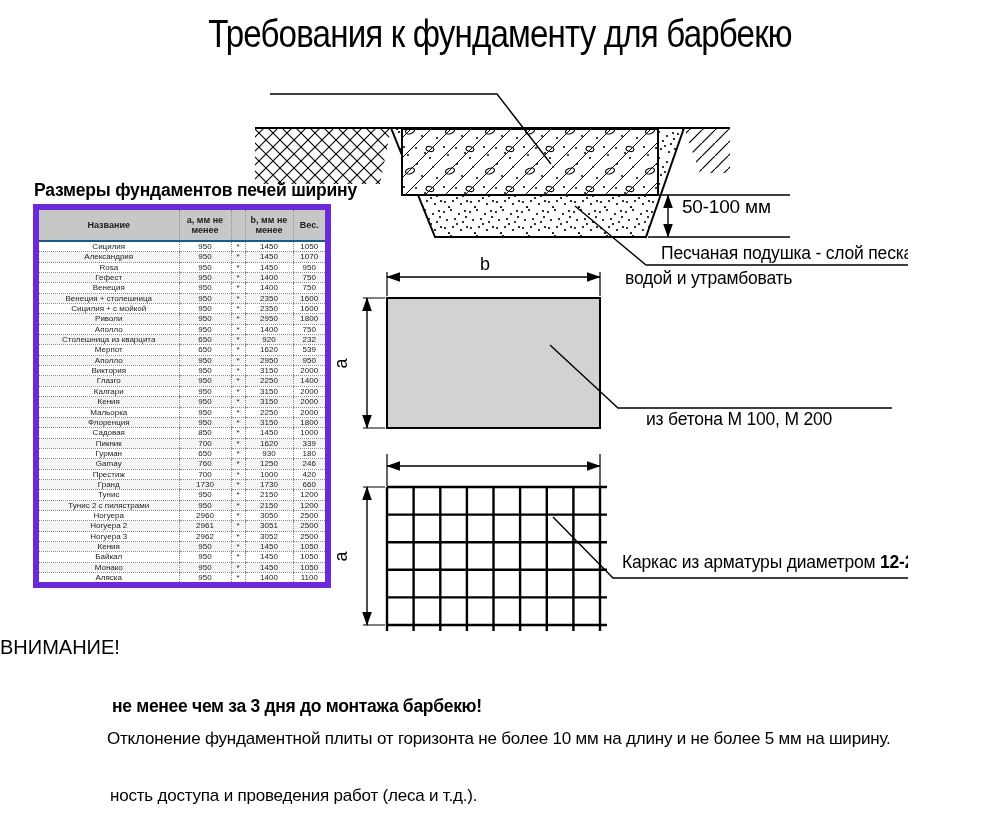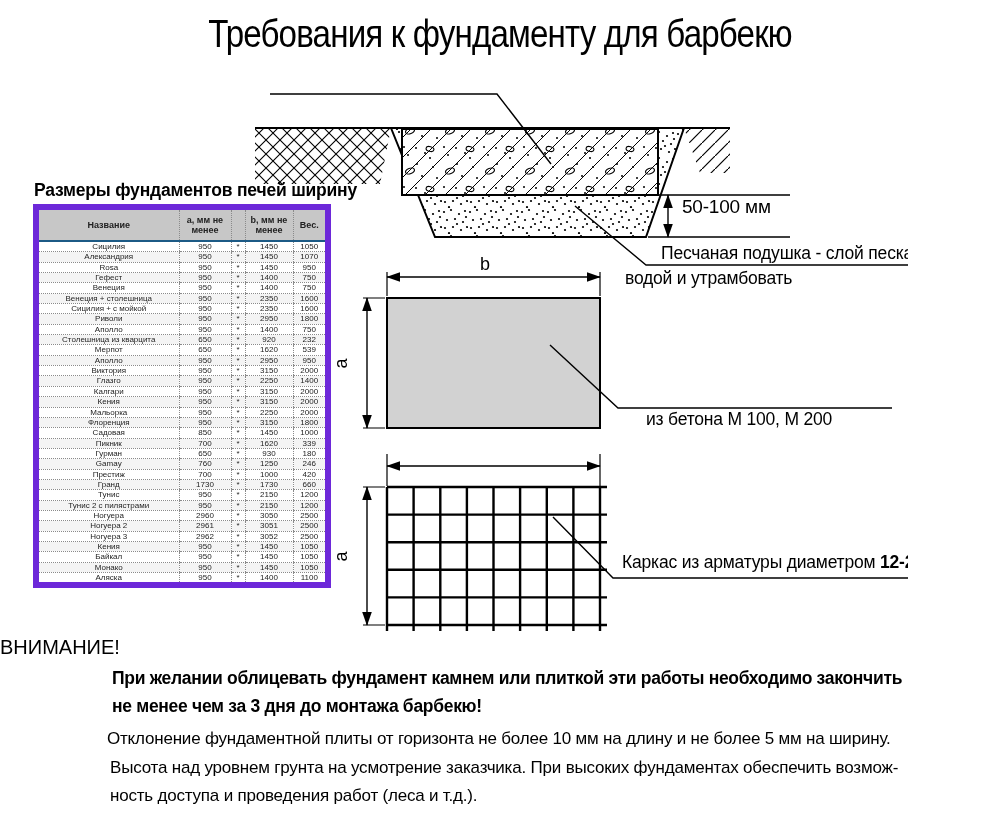--- a/index.html
+++ b/index.html
@@ -402,19 +402,17 @@
   <div class="abs dim-letter" style="left:480px;top:254px;">b</div>
   <div class="abs dim-letter rot" style="left:336px;top:353px;">a</div>
   <div class="abs ann" style="left:622px;top:409px;margin-left:24px;">из бетона М 100, М 200</div>
 
   <div class="abs dim-letter rot" style="left:336px;top:546px;">a</div>
   <div class="abs ann" style="left:622px;top:552px;">
     <span>Каркас из арматуры диаметром </span><span class="b">12-20 мм,</span>
   </div>
 
   <div class="abs attention">ВНИМАНИЕ!</div>
-  <div class="abs warn" style="left:112px;top:668px;">При желании облицевать фундамент камнем или плиткой эти работы необходимо закончить</div>
   <div class="abs warn" style="left:112px;top:696px;">не менее чем за 3 дня до монтажа барбекю!</div>
   <div class="abs note" style="left:107px;top:729px;">Отклонение фундаментной плиты от горизонта не более 10 мм на длину и не более 5 мм на ширину.</div>
-  <div class="abs note" style="left:110px;top:758px;">Высота над уровнем грунта на усмотрение заказчика. При высоких фундаментах обеспечить возмож-</div>
   <div class="abs note" style="left:110px;top:786px;">ность доступа и проведения работ (леса и т.д.).</div>
 
 </div>
 
 </body></html>

